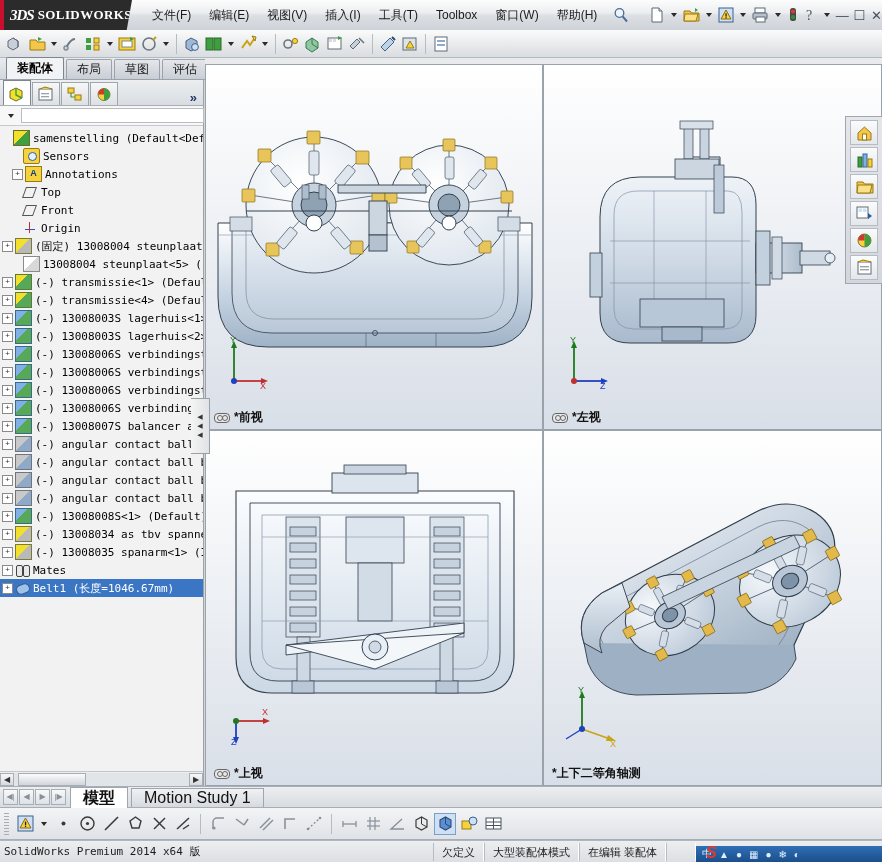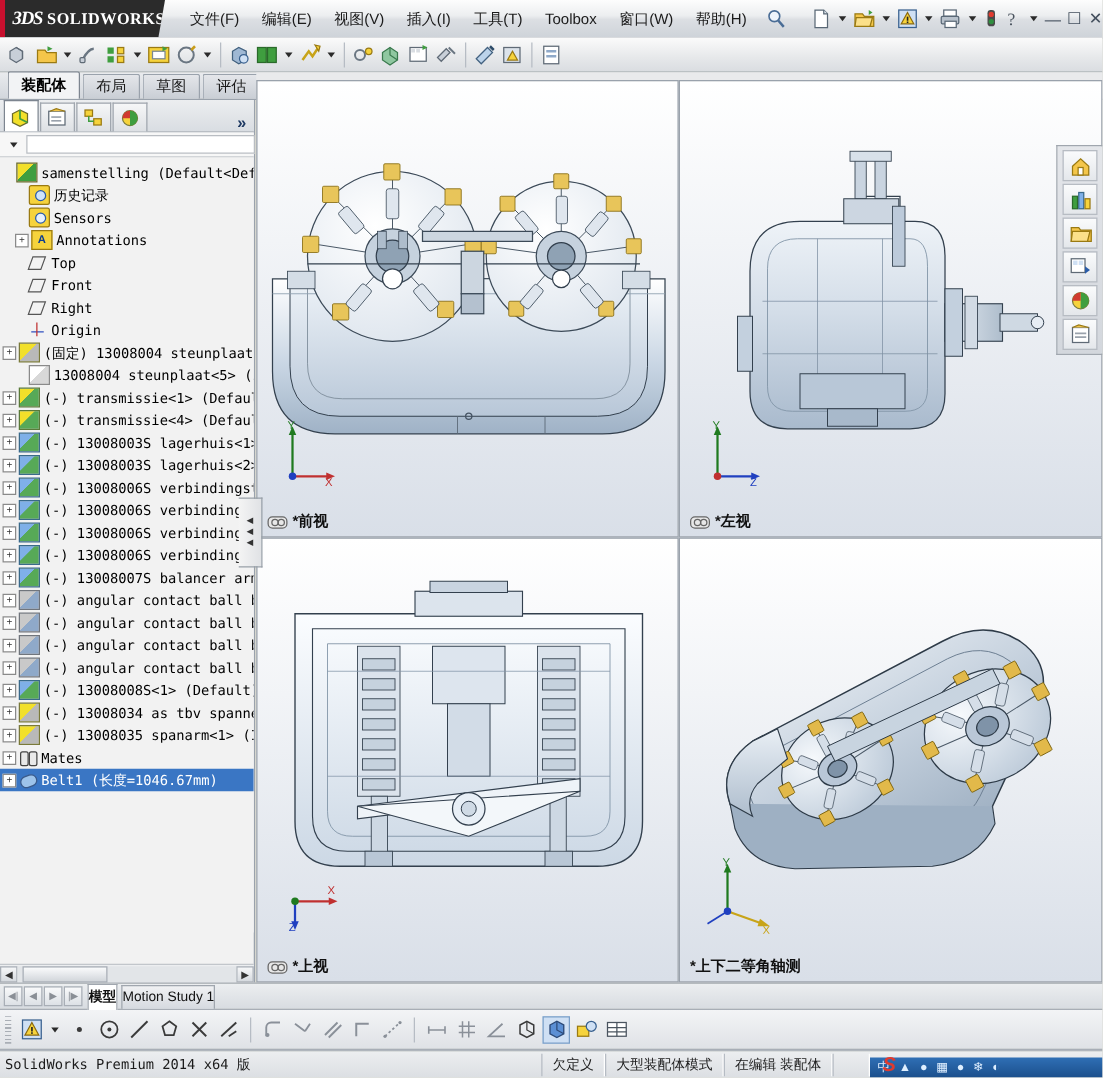--- a/index.html
+++ b/index.html
@@ -194,21 +194,21 @@
 
   
   .tabstrip{
     position:absolute;left:0;top:786px;width:882px;height:22px;
     background:linear-gradient(to bottom,#eceef0,#d8dce1);
     border-top:1px solid #a8aeb6;border-bottom:1px solid #a8aeb6;
     display:flex;align-items:center;padding-left:3px;box-sizing:border-box;
   }
   .navbtn{width:15px;height:16px;border:1px solid #a8aeb6;background:linear-gradient(to bottom,#f8f9fa,#dde1e6);
           font-size:8px;line-height:14px;text-align:center;color:#8a8f96;box-sizing:border-box;margin-right:1px;}
-  .btab{height:18px;line-height:18px;padding:0 0;margin-left:3px;font-size:11px;
+  .btab{height:18px;line-height:18px;padding:0 12px;margin-left:3px;font-size:16px;
         background:linear-gradient(to bottom,#f0f1f3,#d6dae0);border:1px solid #a0a6ae;
         border-bottom:none;color:#111;}
   .btab.active{background:#fff;font-weight:bold;height:20px;line-height:20px;}
 
   
   .sketchbar{
     position:absolute;left:0;top:808px;width:882px;height:32px;
     background:linear-gradient(to bottom,#f3f4f6,#dfe2e6);
     border-bottom:1px solid #a8aeb6;
     display:flex;align-items:center;padding-left:4px;box-sizing:border-box;gap:2px;
@@ -997,52 +997,40 @@
 
     <div class="tree" id="tree">
         <div class="row">
           <span class="exp blank"></span>
           <span class="ico ic-asm"></span>
           <span class="lbl">samenstelling  (Default&lt;Defau</span>
         </div>
         <div class="row">
           <span class="indent"></span>
           <span class="exp blank"></span>
-          <span class="ico ic-hist"></span>
-          <span class="lbl" style="font-family: &quot;Liberation Sans&quot;, sans-serif;">历史记录</span>
-        </div>
-        <div class="row">
-          <span class="indent"></span>
-          <span class="exp blank"></span>
           <span class="ico ic-sens"></span>
           <span class="lbl">Sensors</span>
         </div>
         <div class="row">
           <span class="indent"></span>
           <span class="exp">+</span>
           <span class="ico ic-anno">A</span>
           <span class="lbl">Annotations</span>
         </div>
         <div class="row">
           <span class="indent"></span>
           <span class="exp blank"></span>
           <span class="ico ic-plane"></span>
           <span class="lbl">Top</span>
         </div>
         <div class="row">
           <span class="indent"></span>
           <span class="exp blank"></span>
           <span class="ico ic-plane"></span>
           <span class="lbl">Front</span>
-        </div>
-        <div class="row">
-          <span class="indent"></span>
-          <span class="exp blank"></span>
-          <span class="ico ic-plane"></span>
-          <span class="lbl">Right</span>
         </div>
         <div class="row">
           <span class="indent"></span>
           <span class="exp blank"></span>
           <span class="ico ic-origin"></span>
           <span class="lbl">Origin</span>
         </div>
         <div class="row">
           <span class="exp">+</span>
           <span class="ico ic-part"></span>

